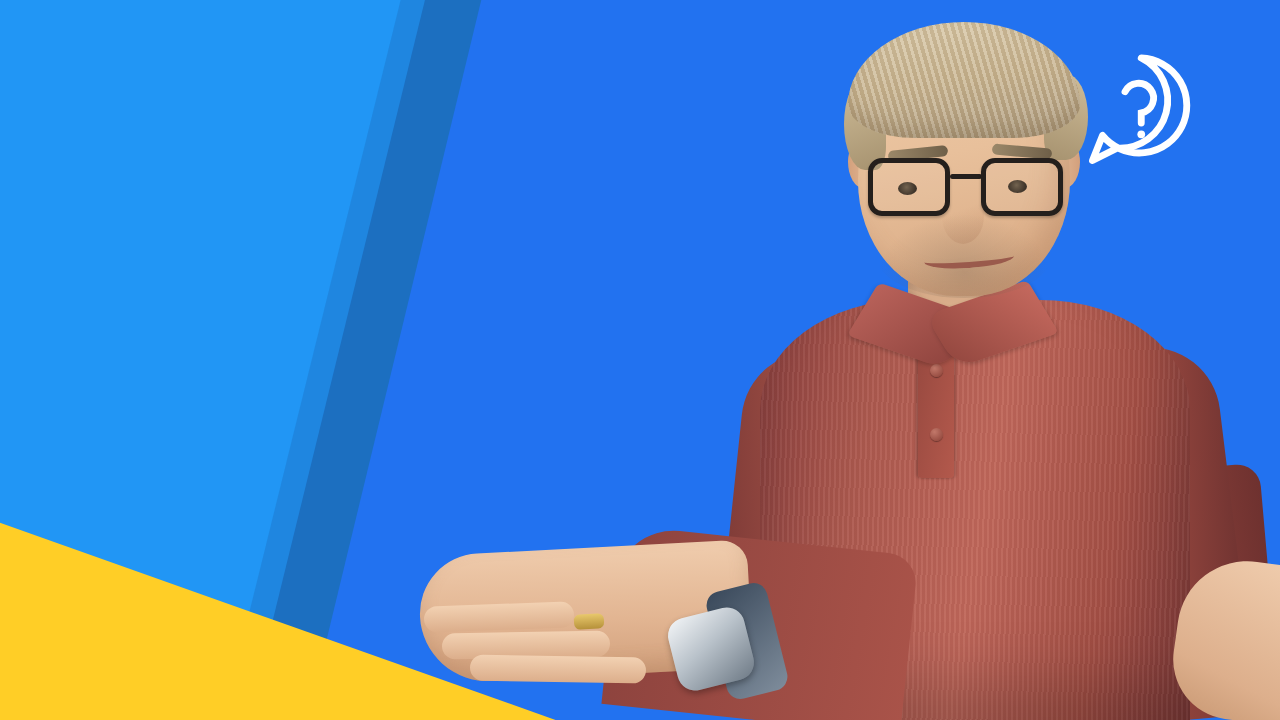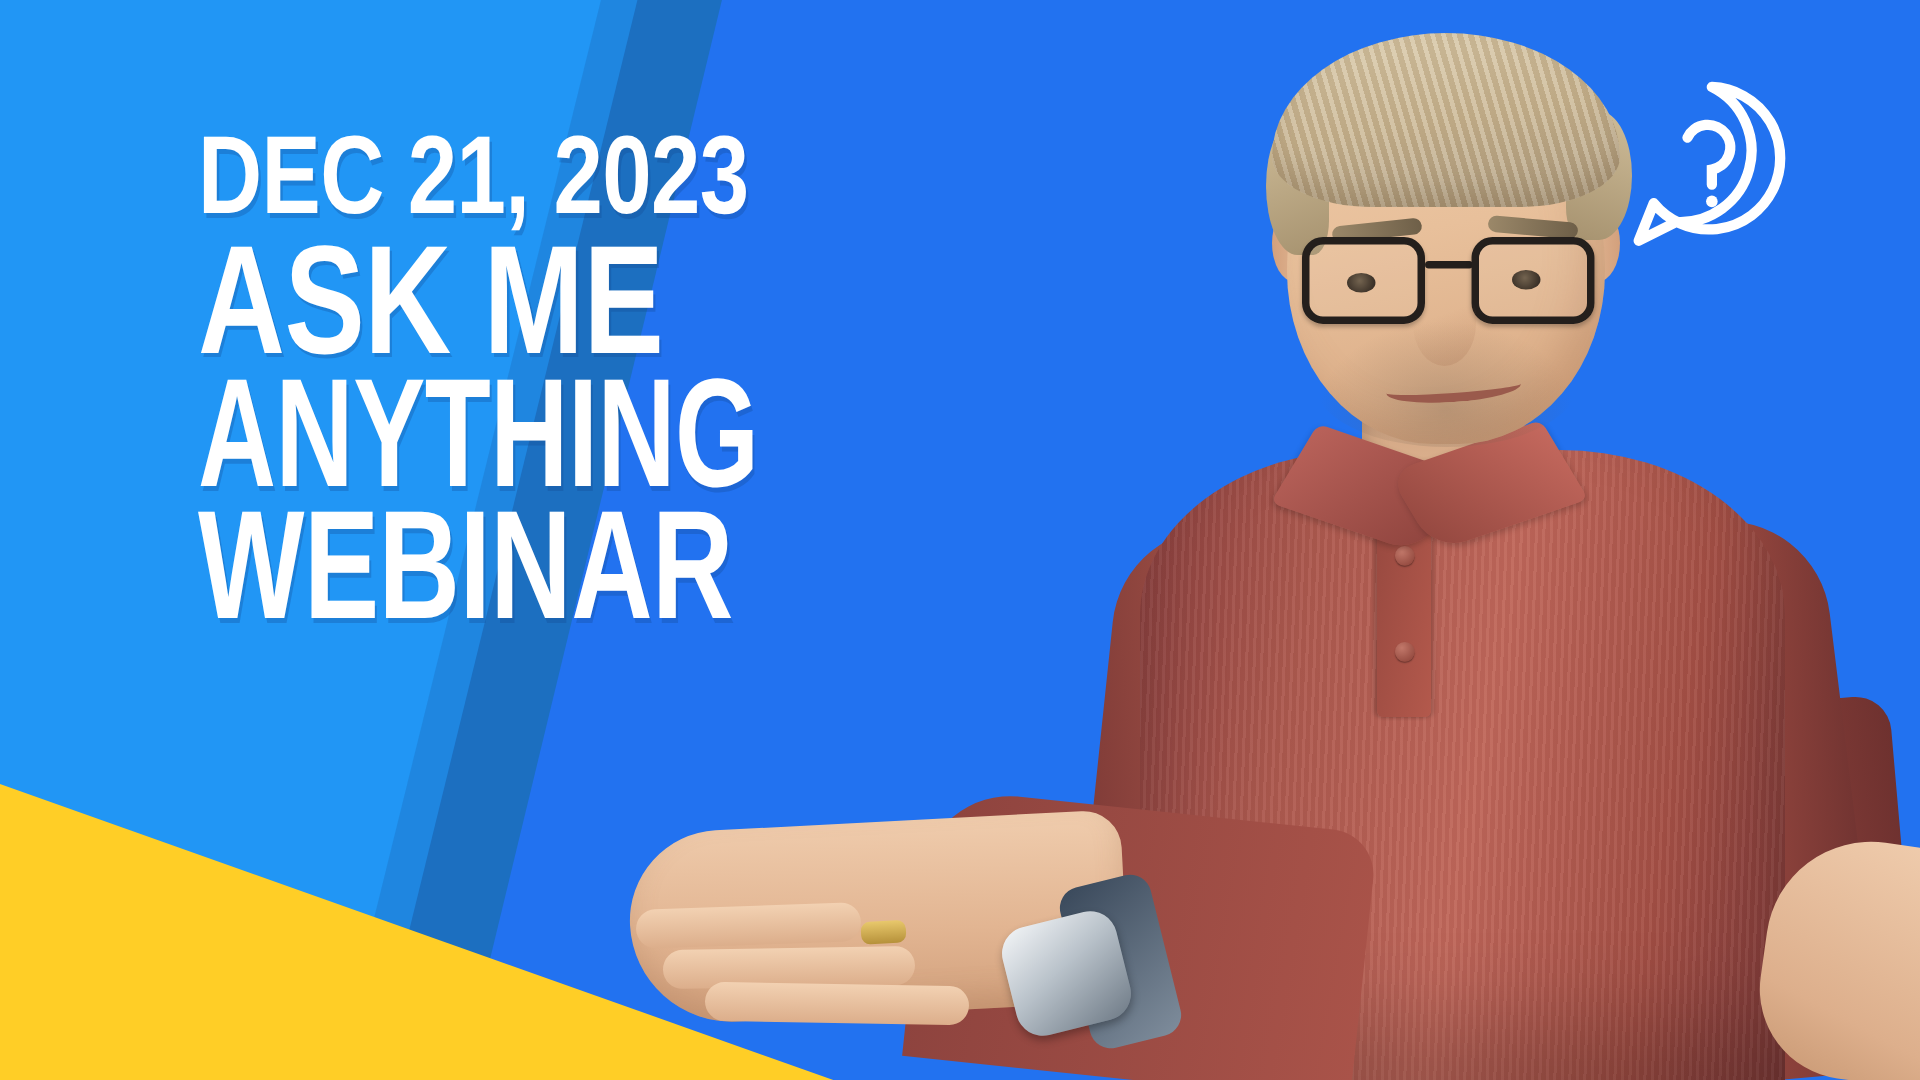--- a/index.html
+++ b/index.html
@@ -299,26 +299,20 @@
     <div class="finger f2"></div>
     <div class="finger f3"></div>
     <div class="ring"></div>
     <div class="watch-band"></div>
     <div class="watch"></div>
     <div class="hand-r"></div>
   </div>
 
   <div class="bg-yellow"></div>
 
-  <div class="text-block">
-    <div class="hl hl-date">DEC 21, 2023</div>
-    <div class="hl hl-l1">ASK ME</div>
-    <div class="hl hl-l2">ANYTHING</div>
-    <div class="hl hl-l3">WEBINAR</div>
-  </div>
 
   <div class="bubble">
     <svg viewBox="0 0 100 100" aria-hidden="true">
       <path d="M53 8 A38 38 0 1 1 22 70 L14 90 L34 80 A38 38 0 0 0 53 8 Z" fill="none" stroke="#FFFFFF" stroke-width="5.5" stroke-linecap="round" stroke-linejoin="round"></path>
       <path d="M40 35 a12 12 0 1 1 13 17 v8" fill="none" stroke="#FFFFFF" stroke-width="5.5" stroke-linecap="round"></path>
       <circle cx="53" cy="69" r="3.1" fill="#FFFFFF"></circle>
     </svg>
   </div>
 
 </div>

